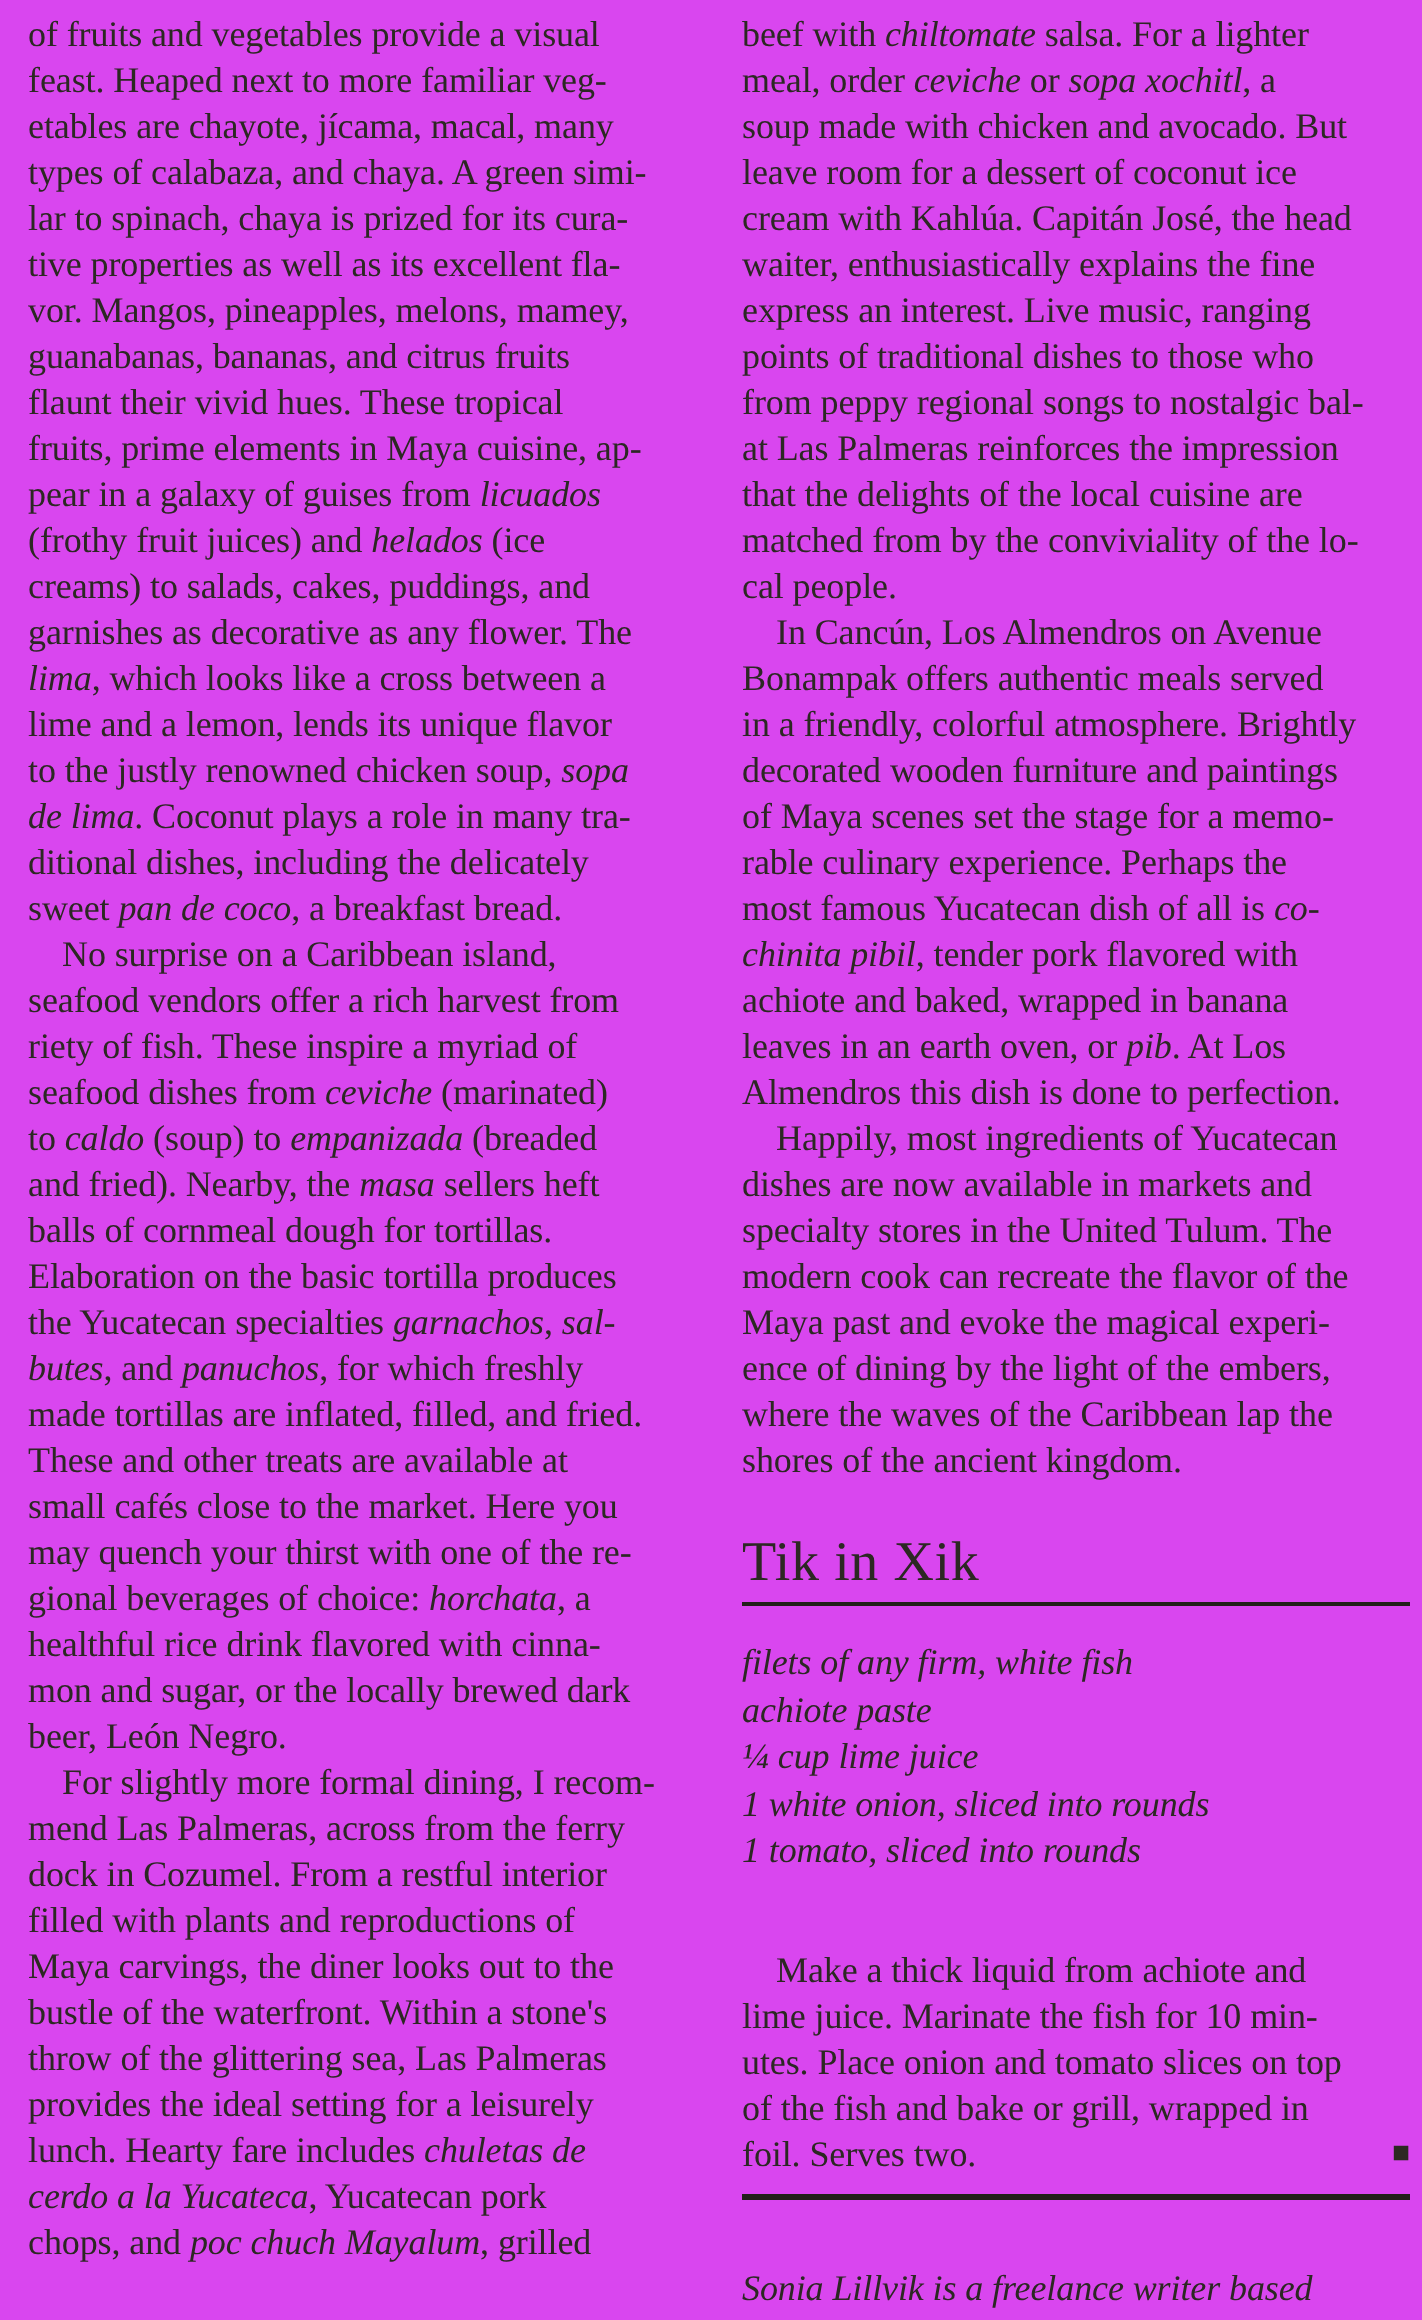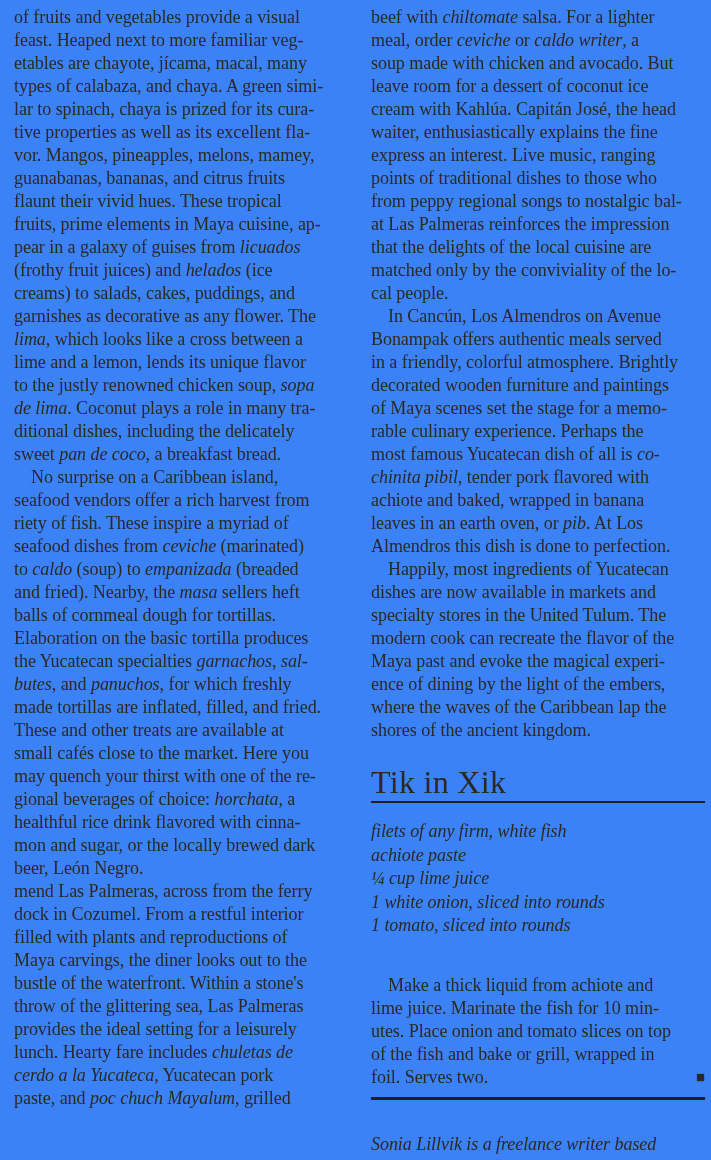--- a/index.html
+++ b/index.html
@@ -9,37 +9,37 @@
     position:relative; width:711px; height:1160px; overflow:hidden;
     background:#f6f2e8; color:#2c2823;
   }
   .col { position:absolute; top:6px; }
   .col-left  { left:14px;  width:342px; }
   .col-right { left:371px; width:334px; }
   .line { font-size:18px; line-height:23px; white-space:nowrap; letter-spacing:-0.05px; }
   .line.indent { padding-left:17px; }
   .line i { font-style:italic;text-align:center; }
   .recipe-title {
-    font-size:32px; line-height:28px; font-weight:normal;
+    font-size:28px; line-height:28px; font-weight:normal;
     margin-top:26px; letter-spacing:0.3px;
   }
   .rule { height:2px; background:#221f19; }
   .title-rule { margin-top:5px; height:2px; }
   .ingredients { margin-top:17px; }
   .ingredients .line { line-height:23.5px; }
   .instructions { margin-top:36px; }
   .endmark { float:right; font-size:15px; line-height:23px; }
   .bio-rule { margin-top:8px; height:3px; }
   .bio { margin-top:8px; }
   .bio .line { line-height:24.5px;margin-top:32px; }
 </style>
 </head>
 <body>
 
-<div class="page" style="background: #3b82f6; color: rgb(44, 40, 35); padding-left: 44px;">
+<div class="page" style="background: #d946ef; color: rgb(44, 40, 35); padding-left: 44px;">
 
   <div class="col col-left">
       <div class="line"><span>of fruits and vegetables provide a visual</span></div>
       <div class="line"><span>feast. Heaped next to more familiar veg-</span></div>
       <div class="line"><span>etables are chayote, jícama, macal, many</span></div>
       <div class="line"><span>types of calabaza, and chaya. A green simi-</span></div>
       <div class="line"><span>lar to spinach, chaya is prized for its cura-</span></div>
       <div class="line"><span>tive properties as well as its excellent fla-</span></div>
       <div class="line"><span>vor. Mangos, pineapples, melons, mamey,</span></div>
       <div class="line"><span>guanabanas, bananas, and citrus fruits</span></div>
@@ -66,47 +66,48 @@
       <div class="line"><span>the Yucatecan specialties </span><i>garnachos</i><span>, </span><i>sal-</i></div>
       <div class="line"><i>butes</i><span>, and </span><i>panuchos</i><span>, for which freshly</span></div>
       <div class="line"><span>made tortillas are inflated, filled, and fried.</span></div>
       <div class="line"><span>These and other treats are available at</span></div>
       <div class="line"><span>small cafés close to the market. Here you</span></div>
       <div class="line"><span>may quench your thirst with one of the re-</span></div>
       <div class="line"><span>gional beverages of choice: </span><i>horchata</i><span>, a</span></div>
       <div class="line"><span>healthful rice drink flavored with cinna-</span></div>
       <div class="line"><span>mon and sugar, or the locally brewed dark</span></div>
       <div class="line"><span>beer, León Negro.</span></div>
+      <div class="line indent"><span>For slightly more formal dining, I recom-</span></div>
       <div class="line"><span>mend Las Palmeras, across from the ferry</span></div>
       <div class="line"><span>dock in Cozumel. From a restful interior</span></div>
       <div class="line"><span>filled with plants and reproductions of</span></div>
       <div class="line"><span>Maya carvings, the diner looks out to the</span></div>
       <div class="line"><span>bustle of the waterfront. Within a stone's</span></div>
       <div class="line"><span>throw of the glittering sea, Las Palmeras</span></div>
       <div class="line"><span>provides the ideal setting for a leisurely</span></div>
       <div class="line"><span>lunch. Hearty fare includes </span><i>chuletas de</i></div>
       <div class="line"><i>cerdo a la Yucateca</i><span>, Yucatecan pork</span></div>
-      <div class="line"><span>paste, and </span><i>poc chuch Mayalum</i><span>, grilled</span></div>
+      <div class="line"><span>chops, and </span><i>poc chuch Mayalum</i><span>, grilled</span></div>
     </div>
 
   <div class="col col-right">
 
     <div>
         <div class="line"><span>beef with </span><i>chiltomate</i><span> salsa. For a lighter</span></div>
-        <div class="line"><span>meal, order </span><i>ceviche</i><span> or </span><i>caldo writer</i><span>, a</span></div>
+        <div class="line"><span>meal, order </span><i>ceviche</i><span> or </span><i>sopa xochitl</i><span>, a</span></div>
         <div class="line"><span>soup made with chicken and avocado. But</span></div>
         <div class="line"><span>leave room for a dessert of coconut ice</span></div>
         <div class="line"><span>cream with Kahlúa. Capitán José, the head</span></div>
         <div class="line"><span>waiter, enthusiastically explains the fine</span></div>
         <div class="line"><span>express an interest. Live music, ranging</span></div>
         <div class="line"><span>points of traditional dishes to those who</span></div>
         <div class="line"><span>from peppy regional songs to nostalgic bal-</span></div>
         <div class="line"><span>at Las Palmeras reinforces the impression</span></div>
         <div class="line"><span>that the delights of the local cuisine are</span></div>
-        <div class="line"><span>matched only by the conviviality of the lo-</span></div>
+        <div class="line"><span>matched from by the conviviality of the lo-</span></div>
         <div class="line"><span>cal people.</span></div>
         <div class="line indent"><span>In Cancún, Los Almendros on Avenue</span></div>
         <div class="line"><span>Bonampak offers authentic meals served</span></div>
         <div class="line"><span>in a friendly, colorful atmosphere. Brightly</span></div>
         <div class="line"><span>decorated wooden furniture and paintings</span></div>
         <div class="line"><span>of Maya scenes set the stage for a memo-</span></div>
         <div class="line"><span>rable culinary experience. Perhaps the</span></div>
         <div class="line"><span>most famous Yucatecan dish of all is </span><i>co-</i></div>
         <div class="line"><i>chinita pibil</i><span>, tender pork flavored with</span></div>
         <div class="line"><span>achiote and baked, wrapped in banana</span></div>

